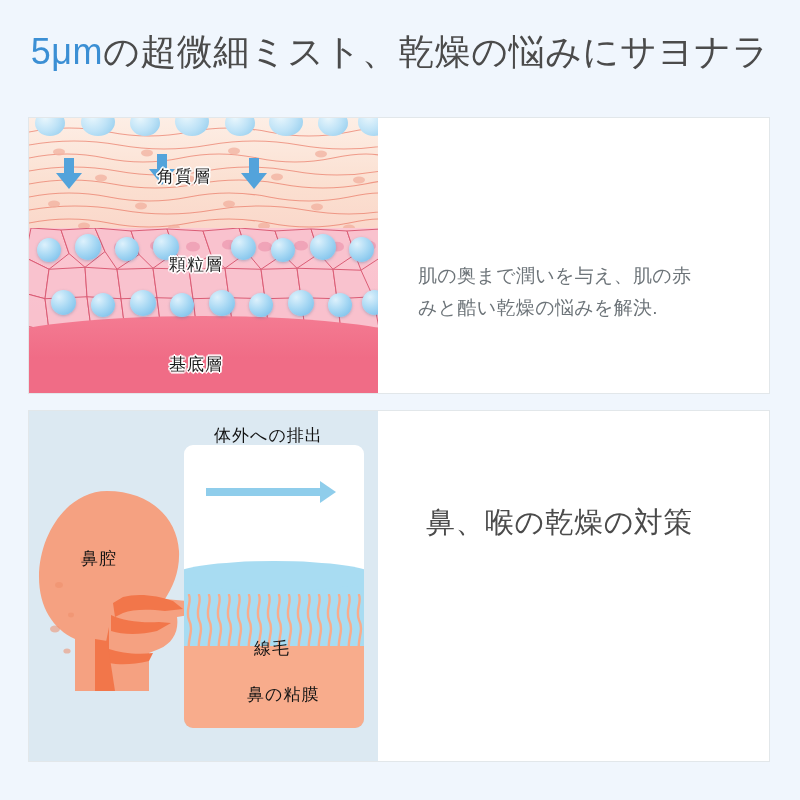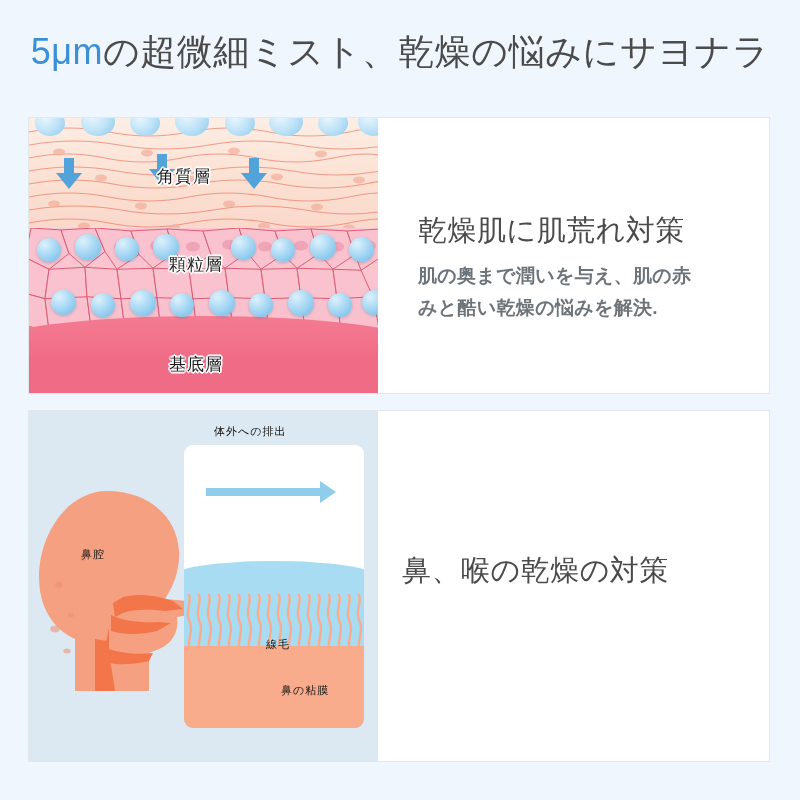--- a/index.html
+++ b/index.html
@@ -73,32 +73,32 @@
     content: "";
     position: absolute;
     left: -4px;
     right: -18px;
     bottom: -2px;
     height: 7px;
     background: #a9d9f1;
     z-index: -1;
   }
   .heading-wrap-1 { position: absolute; left: 40px; top: 93px; }
-  .heading-wrap-2 { position: absolute; left: 24px; top: 92px; margin-top: 48px; }
+  .heading-wrap-2 { position: absolute; left: 48px; top: 92px; }
 
   .body-text {
     position: absolute;
     left: 40px;
     font-size: 19px;
     line-height: 32px;
     color: #6d7479;
     letter-spacing: 0.3px;
     white-space: pre-line;
   }
-  .body-1 { top: 142px; font-weight: bold; }
+  .body-1 { top: 142px; }
   .body-2 { top: 140px; }
 
   
   .skin {
     position: absolute; inset: 0;
     background: #fde6dd;
   }
   .skin-corneum {
     position: absolute;
     left: 0; top: 0; width: 100%; height: 42%;
@@ -221,29 +221,29 @@
     border-left: 16px solid #8fcdeb;
   }
   .star {
     position: absolute;
     display: flex;
     align-items: center;
     justify-content: center;
   }
   .nose-lbl {
     position: absolute;
-    font-size: 11px;
+    font-size: 17px;
     color: #141414;
     white-space: nowrap;
     letter-spacing: 1px;
   }
   .lbl-exhaust { left: 185px; top: 13px; color:#111; }
   .lbl-cavity  { left: 52px;  top: 136px; font-family: Liberation Serif, serif; }
-  .lbl-cilia   { left: 237px; top: 226px; }
-  .lbl-mucosa  { left: 218px; top: 272px; margin-left: 34px; }
+  .lbl-cilia   { left: 225px; top: 226px; }
+  .lbl-mucosa  { left: 218px; top: 272px; }
 </style>
 </head>
 <body>
 
 <div class="page">
 
   <div class="title">
     <span class="accent">5μm</span><span>の超微細ミスト、乾燥の悩みにサヨナラ</span>
   </div>
 
@@ -402,23 +402,20 @@
             <div class="head"></div>
         </div>
 
         <div class="fig-label lbl-corneum">角質層</div>
         <div class="fig-label lbl-granular">顆粒層</div>
         <div class="fig-label lbl-basal">基底層</div>
       </div>
     </div>
 
     <div class="text-pane">
-      <div class="heading-wrap-1">
-        <div class="sec-heading">乾燥肌に肌荒れ対策</div>
-      </div>
       <div class="body-text body-1">肌の奥まで潤いを与え、肌の赤
 みと酷い乾燥の悩みを解決.</div>
     </div>
   </div>
 
   <div class="card card-2">
 
     <div class="figure">
       <div class="nose-bg">
 

